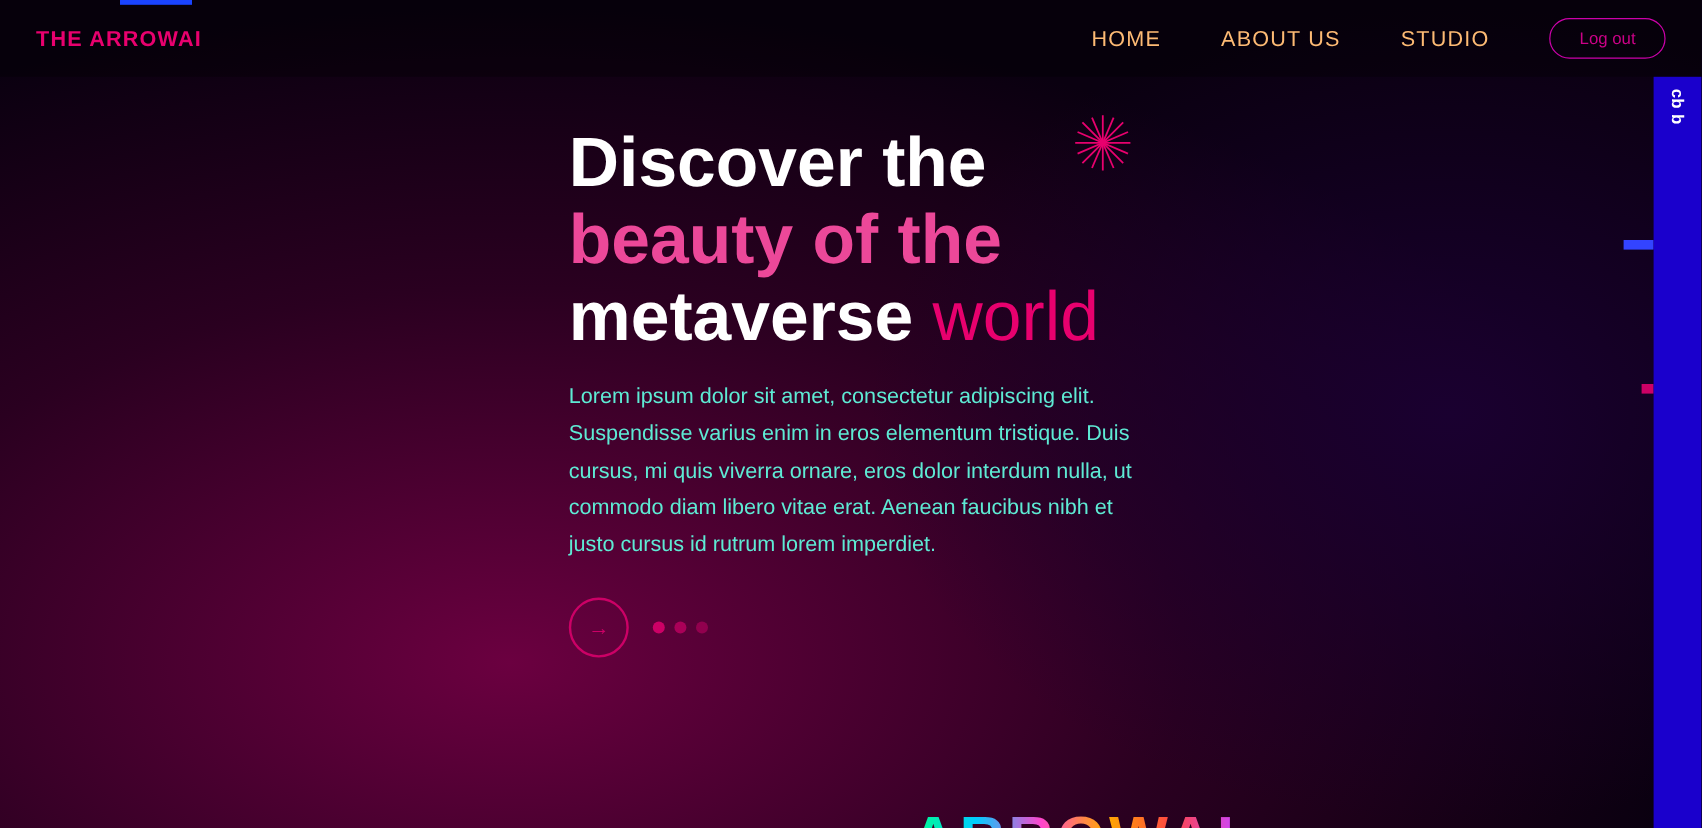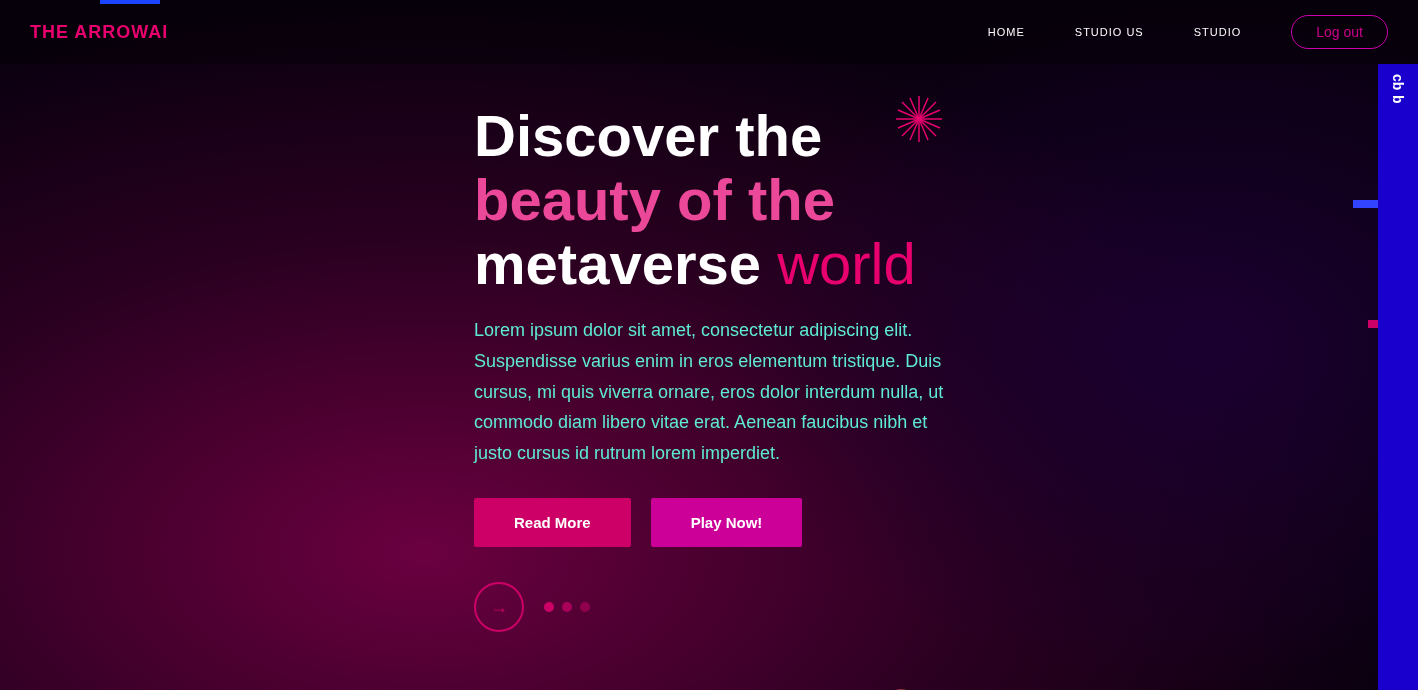--- a/index.html
+++ b/index.html
@@ -57,22 +57,22 @@
       text-transform: uppercase;
     }
 
     .nav-links {
       display: flex;
       align-items: center;
       gap: 50px;
     }
 
     .nav-link {
-      color: #ffffff;
-      font-size: 11px;
+      color: #fdba74;
+      font-size: 18px;
       font-weight: 500;
       text-decoration: none;
       letter-spacing: 1px;
       cursor: pointer;
     }
 
     .nav-logout {
       border: 1.5px solid #cc00aa;
       border-radius: 25px;
       padding: 8px 24px;
@@ -360,21 +360,21 @@
 
 <div class="bg"></div>
 <div class="bg-right"></div>
 <div class="top-bar"></div>
 
 <nav>
   <span class="nav-logo">THE ARROWAI</span>
 
   <div class="nav-links">
     <a class="nav-link">HOME</a>
-    <a class="nav-link">STUDIO US</a>
+    <a class="nav-link">ABOUT US</a>
     <a class="nav-link">STUDIO</a>
     <button class="nav-logout">Log out</button>
   </div>
 </nav>
 
 <div class="main-content">
 
   <div class="left-section">
 
     <div class="star-decoration">
@@ -394,24 +394,20 @@
 
     <div class="heading">
       <span>Discover the</span><br>
       <span class="heading-pink">beauty of the</span><br>
       <span>metaverse</span>
       <span class="heading-italic">world</span>
     </div>
 
     <p class="body-text">Lorem ipsum dolor sit amet, consectetur adipiscing elit. Suspendisse varius enim in eros elementum tristique. Duis cursus, mi quis viverra ornare, eros dolor interdum nulla, ut commodo diam libero vitae erat. Aenean faucibus nibh et justo cursus id rutrum lorem imperdiet.</p>
 
-    <div class="buttons-row">
-      <button class="btn-read-more">Read More</button>
-      <button class="btn-play-now">Play Now!</button>
-    </div>
 
     <div class="nav-row">
       <button class="nav-arrow-btn">
         <span class="arrow-icon">→</span>
       </button>
       <div class="dots-container">
         <div class="dot"></div>
         <div class="dot"></div>
         <div class="dot"></div>
       </div>

